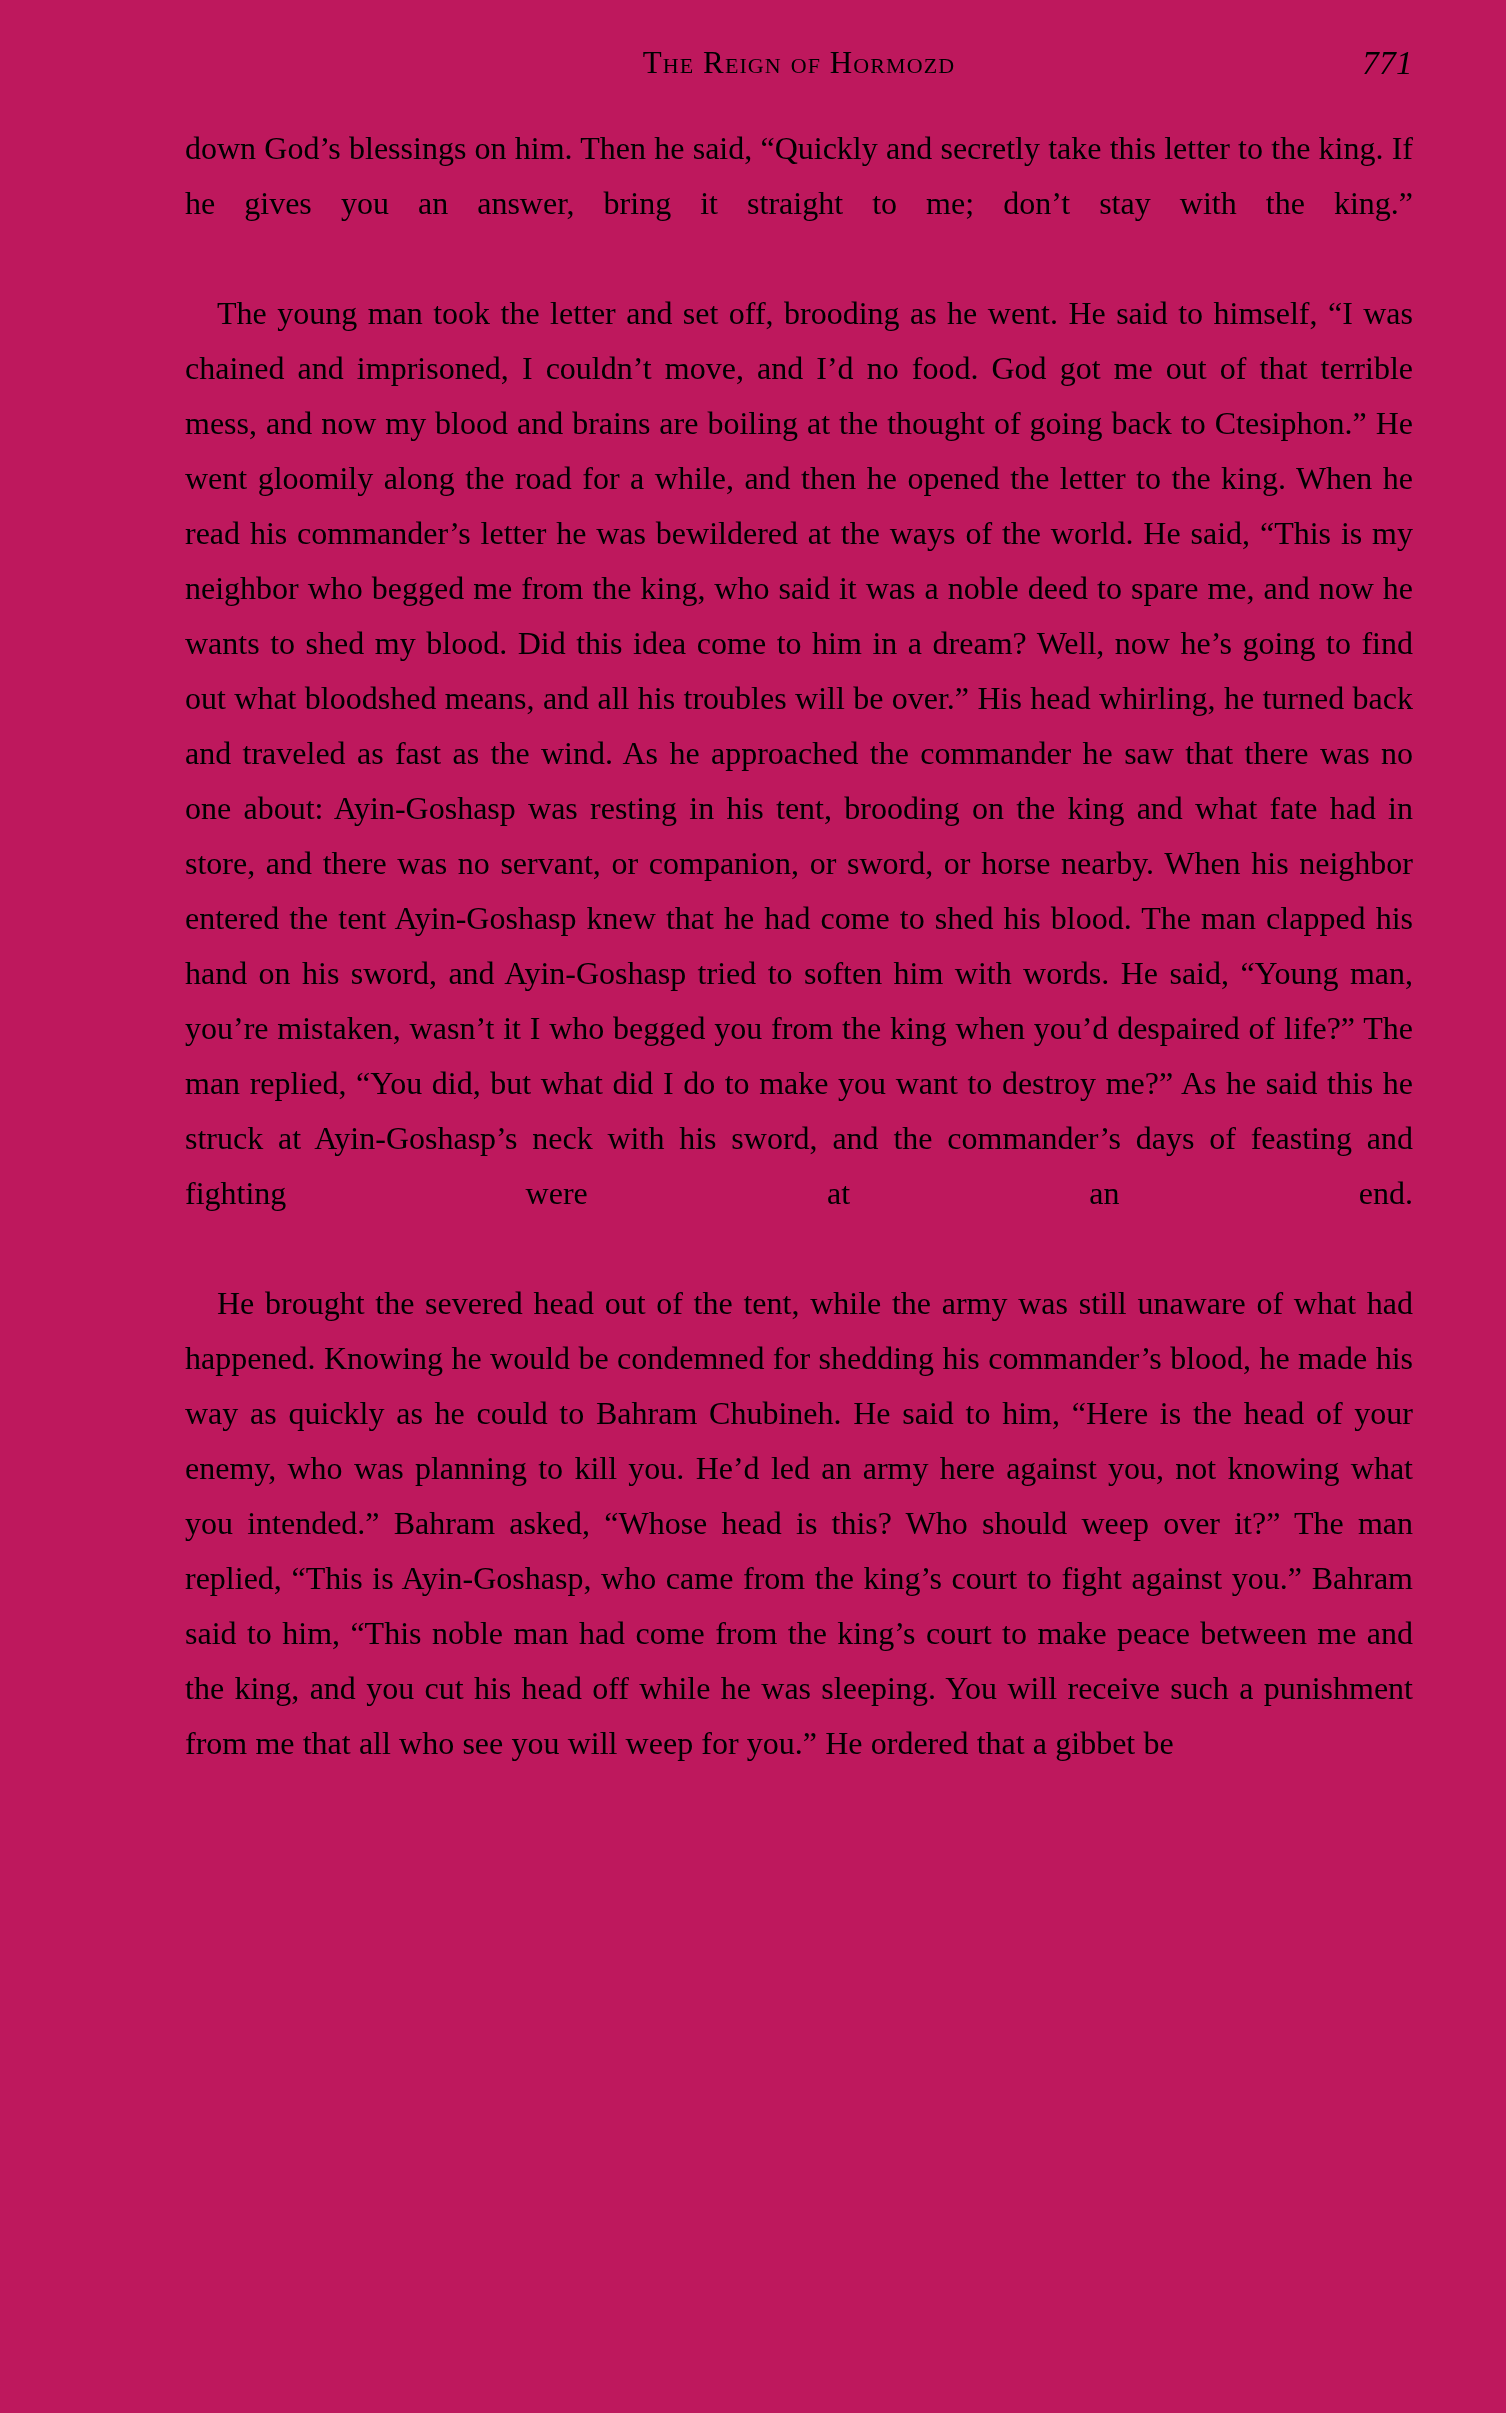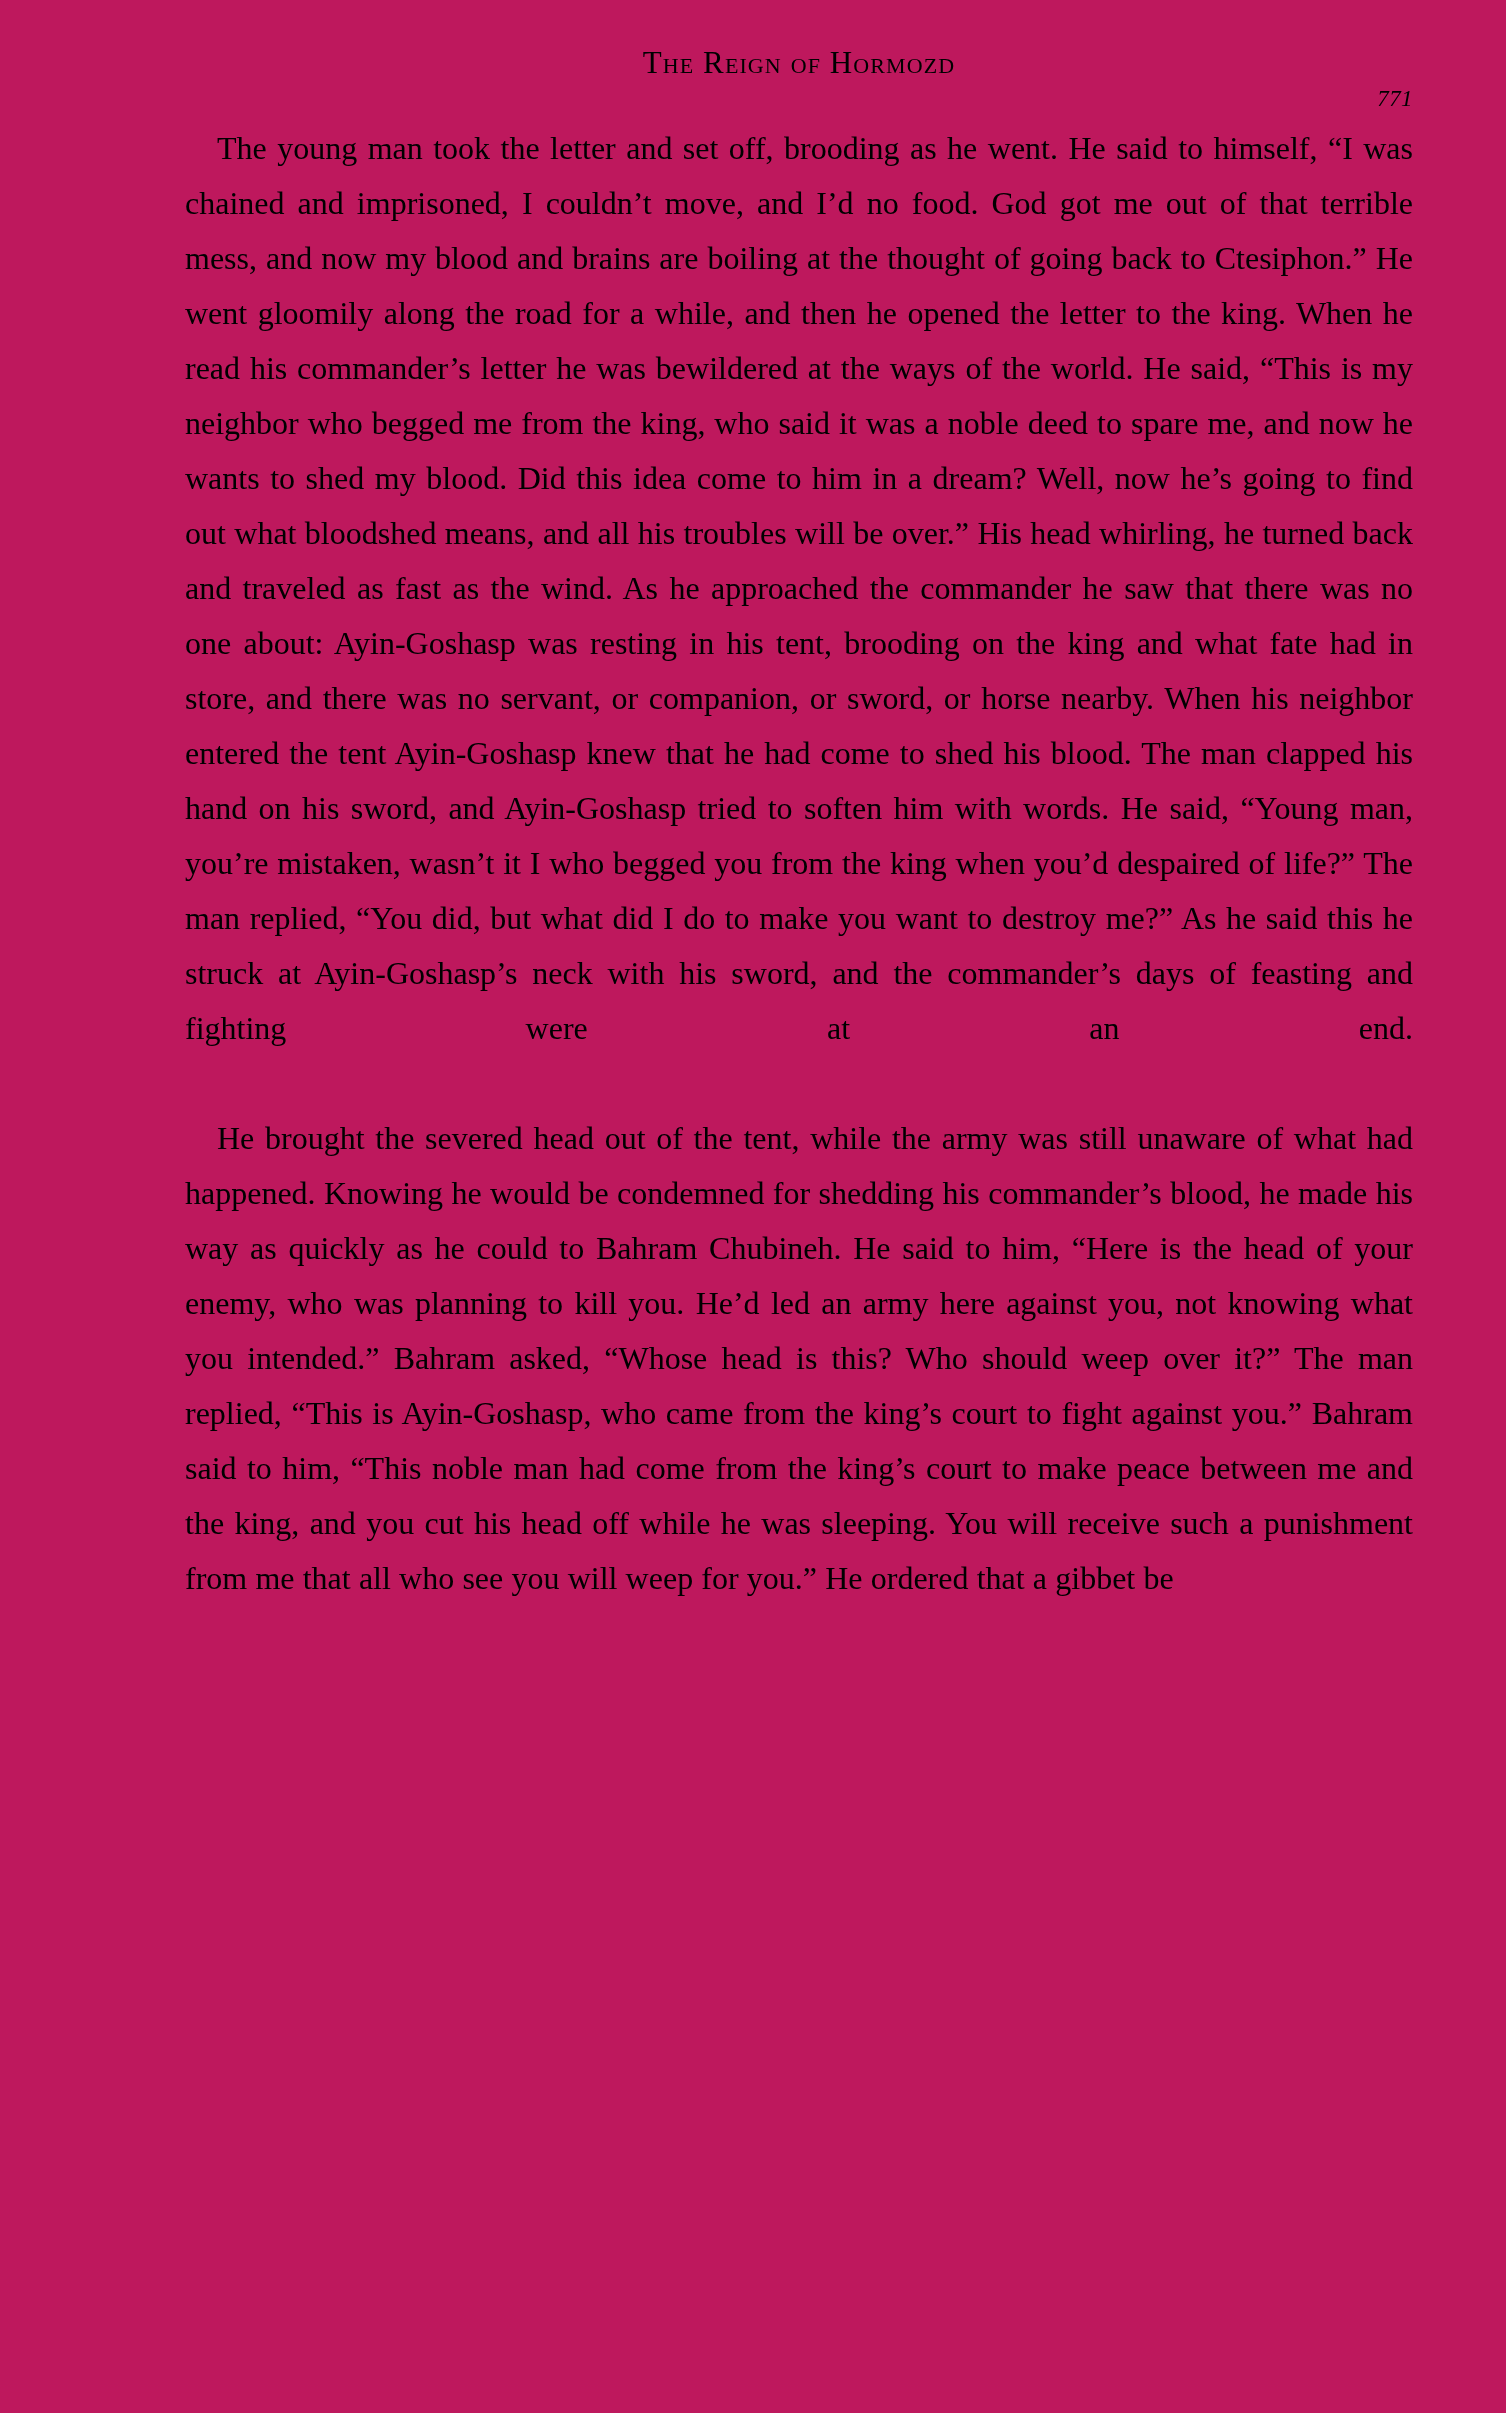--- a/index.html
+++ b/index.html
@@ -41,24 +41,23 @@
     font-size: 31px;
     letter-spacing: 1.1px;
     line-height: 44px;
     white-space: nowrap;
   }
   .rh-folio {
     position: absolute;
     right: 0;
     top: 0;
     font-style: italic;
-    font-size: 23px;
+    font-size: 33px;
     line-height: 44px;
     letter-spacing: 0.4px;
-    margin-top: 36px;
   }
 
   
   .textblock {
     position: absolute;
     left: 185px;
     top: 121px;
     width: 1228px;
   }
   .para {
@@ -90,18 +89,19 @@
 <body>
 
 <div class="page">
 
   <div class="running-head">
     <div class="rh-title">The Reign of Hormozd</div>
     <div class="rh-folio">771</div>
   </div>
 
   <div class="textblock">
+    <p class="para">down God’s blessings on him. Then he said, “Quickly and secretly take this letter to the king. If he gives you an answer, bring it straight to me; don’t stay with the king.”</p>
     <p class="para indent">The young man took the letter and set off, brooding as he went. He said to himself, “I was chained and imprisoned, I couldn’t move, and I’d no food. God got me out of that terrible mess, and now my blood and brains are boiling at the thought of going back to Ctesiphon.” He went gloomily along the road for a while, and then he opened the letter to the king. When he read his commander’s letter he was bewildered at the ways of the world. He said, “This is my neighbor who begged me from the king, who said it was a noble deed to spare me, and now he wants to shed my blood. Did this idea come to him in a dream? Well, now he’s going to find out what bloodshed means, and all his troubles will be over.” His head whirling, he turned back and traveled as fast as the wind. As he approached the commander he saw that there was no one about: Ayin-Goshasp was resting in his tent, brooding on the king and what fate had in store, and there was no servant, or companion, or sword, or horse nearby. When his neighbor entered the tent Ayin-Goshasp knew that he had come to shed his blood. The man clapped his hand on his sword, and Ayin-Goshasp tried to soften him with words. He said, “Young man, you’re mistaken, wasn’t it I who begged you from the king when you’d despaired of life?” The man replied, “You did, but what did I do to make you want to destroy me?” As he said this he struck at Ayin-Goshasp’s neck with his sword, and the commander’s days of feasting and fighting were at an end.</p>
     <p class="para indent flush-last">He brought the severed head out of the tent, while the army was still unaware of what had happened. Knowing he would be condemned for shedding his commander’s blood, he made his way as quickly as he could to Bahram Chubineh. He said to him, “Here is the head of your enemy, who was planning to kill you. He’d led an army here against you, not knowing what you intended.” Bahram asked, “Whose head is this? Who should weep over it?” The man replied, “This is Ayin-Goshasp, who came from the king’s court to fight against you.” Bahram said to him, “This noble man had come from the king’s court to make peace between me and the king, and you cut his head off while he was sleeping. You will receive such a punishment from me that all who see you will weep for you.” He ordered that a gibbet be</p>
   </div>
 
 </div>
 
 
 </body></html>

